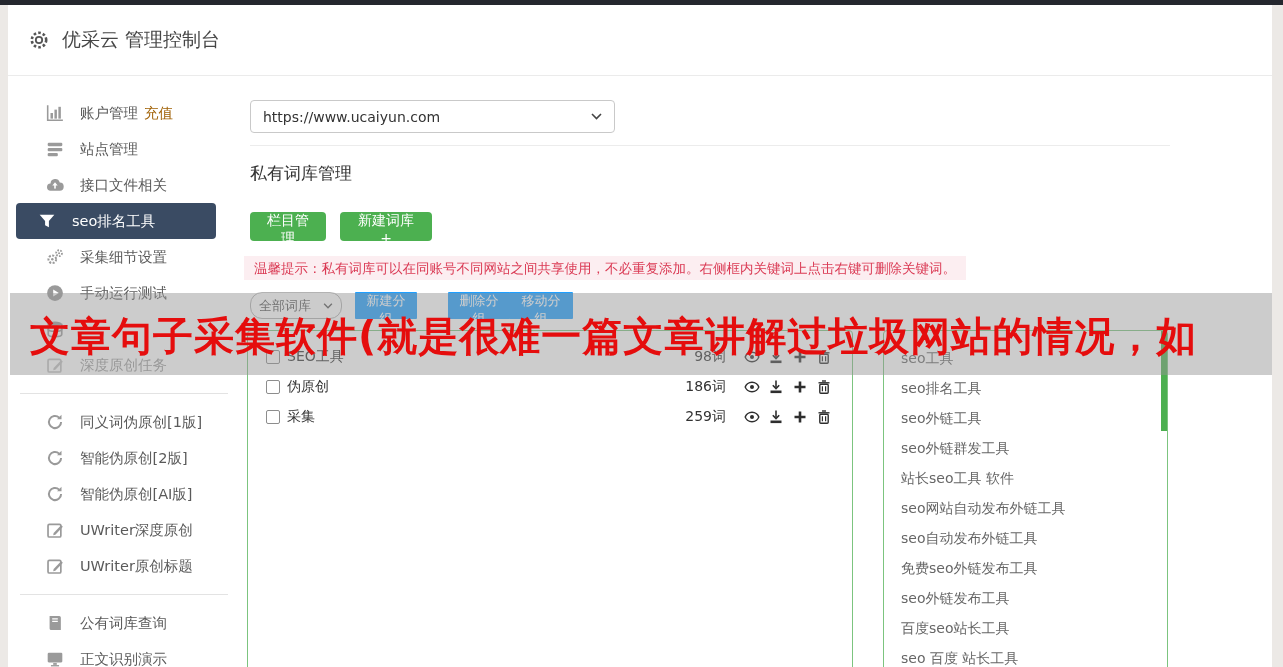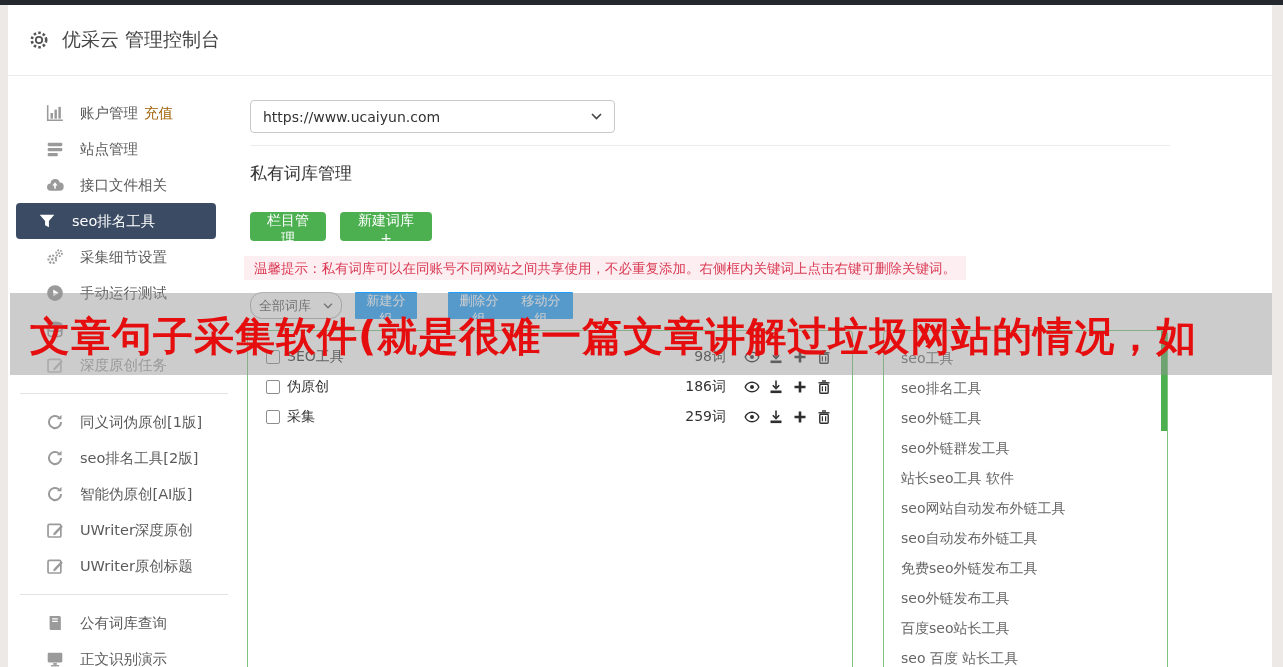--- a/index.html
+++ b/index.html
@@ -164,21 +164,21 @@
           </span>
         <span>同义词伪原创[1版]</span>
       </div>
       <div class="s-item">
         <span class="ic">
             <svg viewBox="0 0 16 16" width="18" height="18">
               <path d="M13.4 8a5.4 5.4 0 1 1-1.7-3.9" fill="none" stroke="currentColor" stroke-width="1.8"></path>
               <path d="M13.8 1.6v4h-4z" fill="currentColor"></path>
             </svg>
           </span>
-        <span>seo排名工具[2版]</span>
+        <span>智能伪原创[2版]</span>
       </div>
       <div class="s-item">
         <span class="ic">
             <svg viewBox="0 0 16 16" width="18" height="18">
               <path d="M13.4 8a5.4 5.4 0 1 1-1.7-3.9" fill="none" stroke="currentColor" stroke-width="1.8"></path>
               <path d="M13.8 1.6v4h-4z" fill="currentColor"></path>
             </svg>
           </span>
         <span>智能伪原创[AI版]</span>
       </div>

